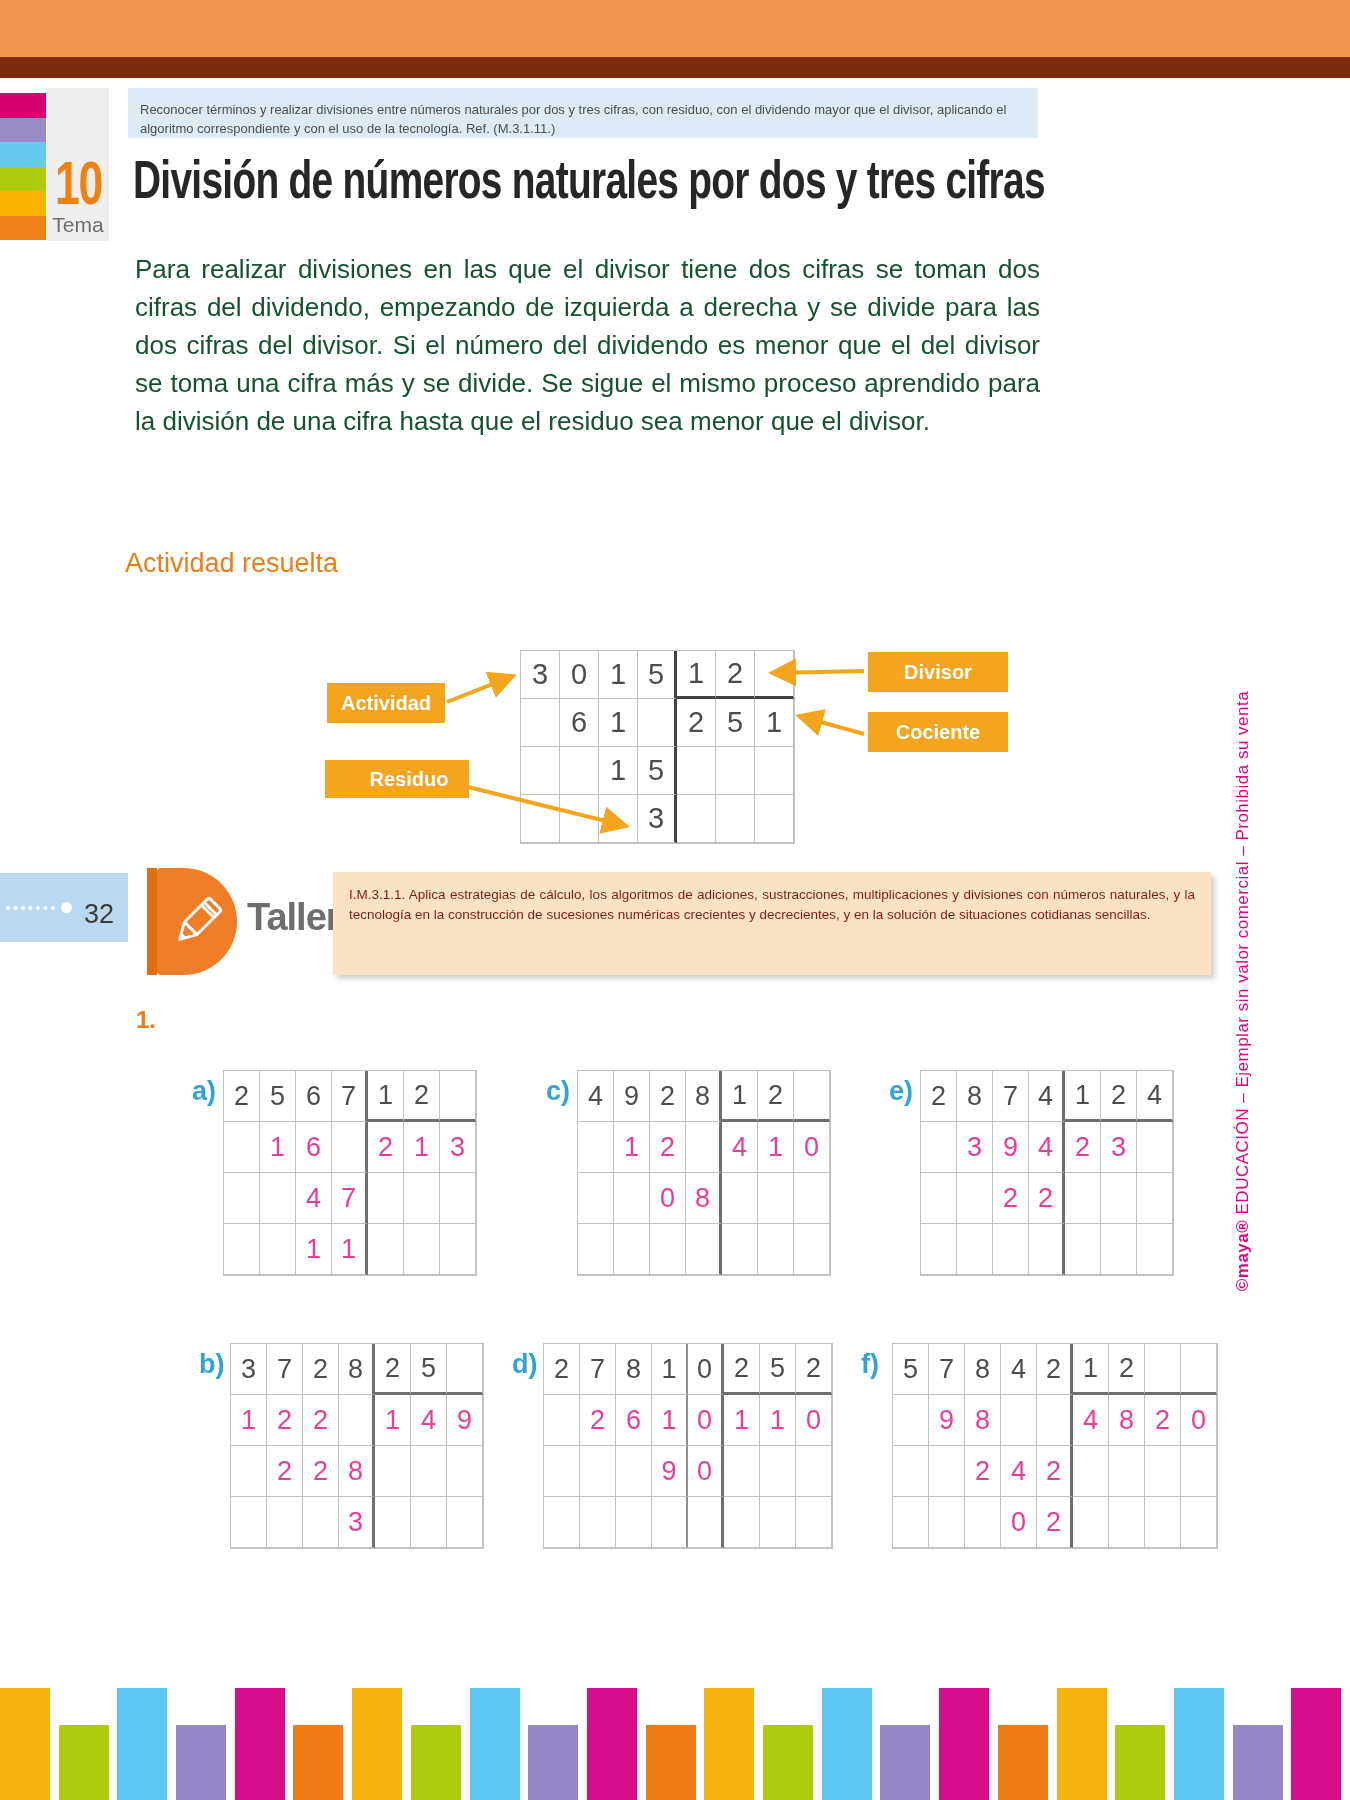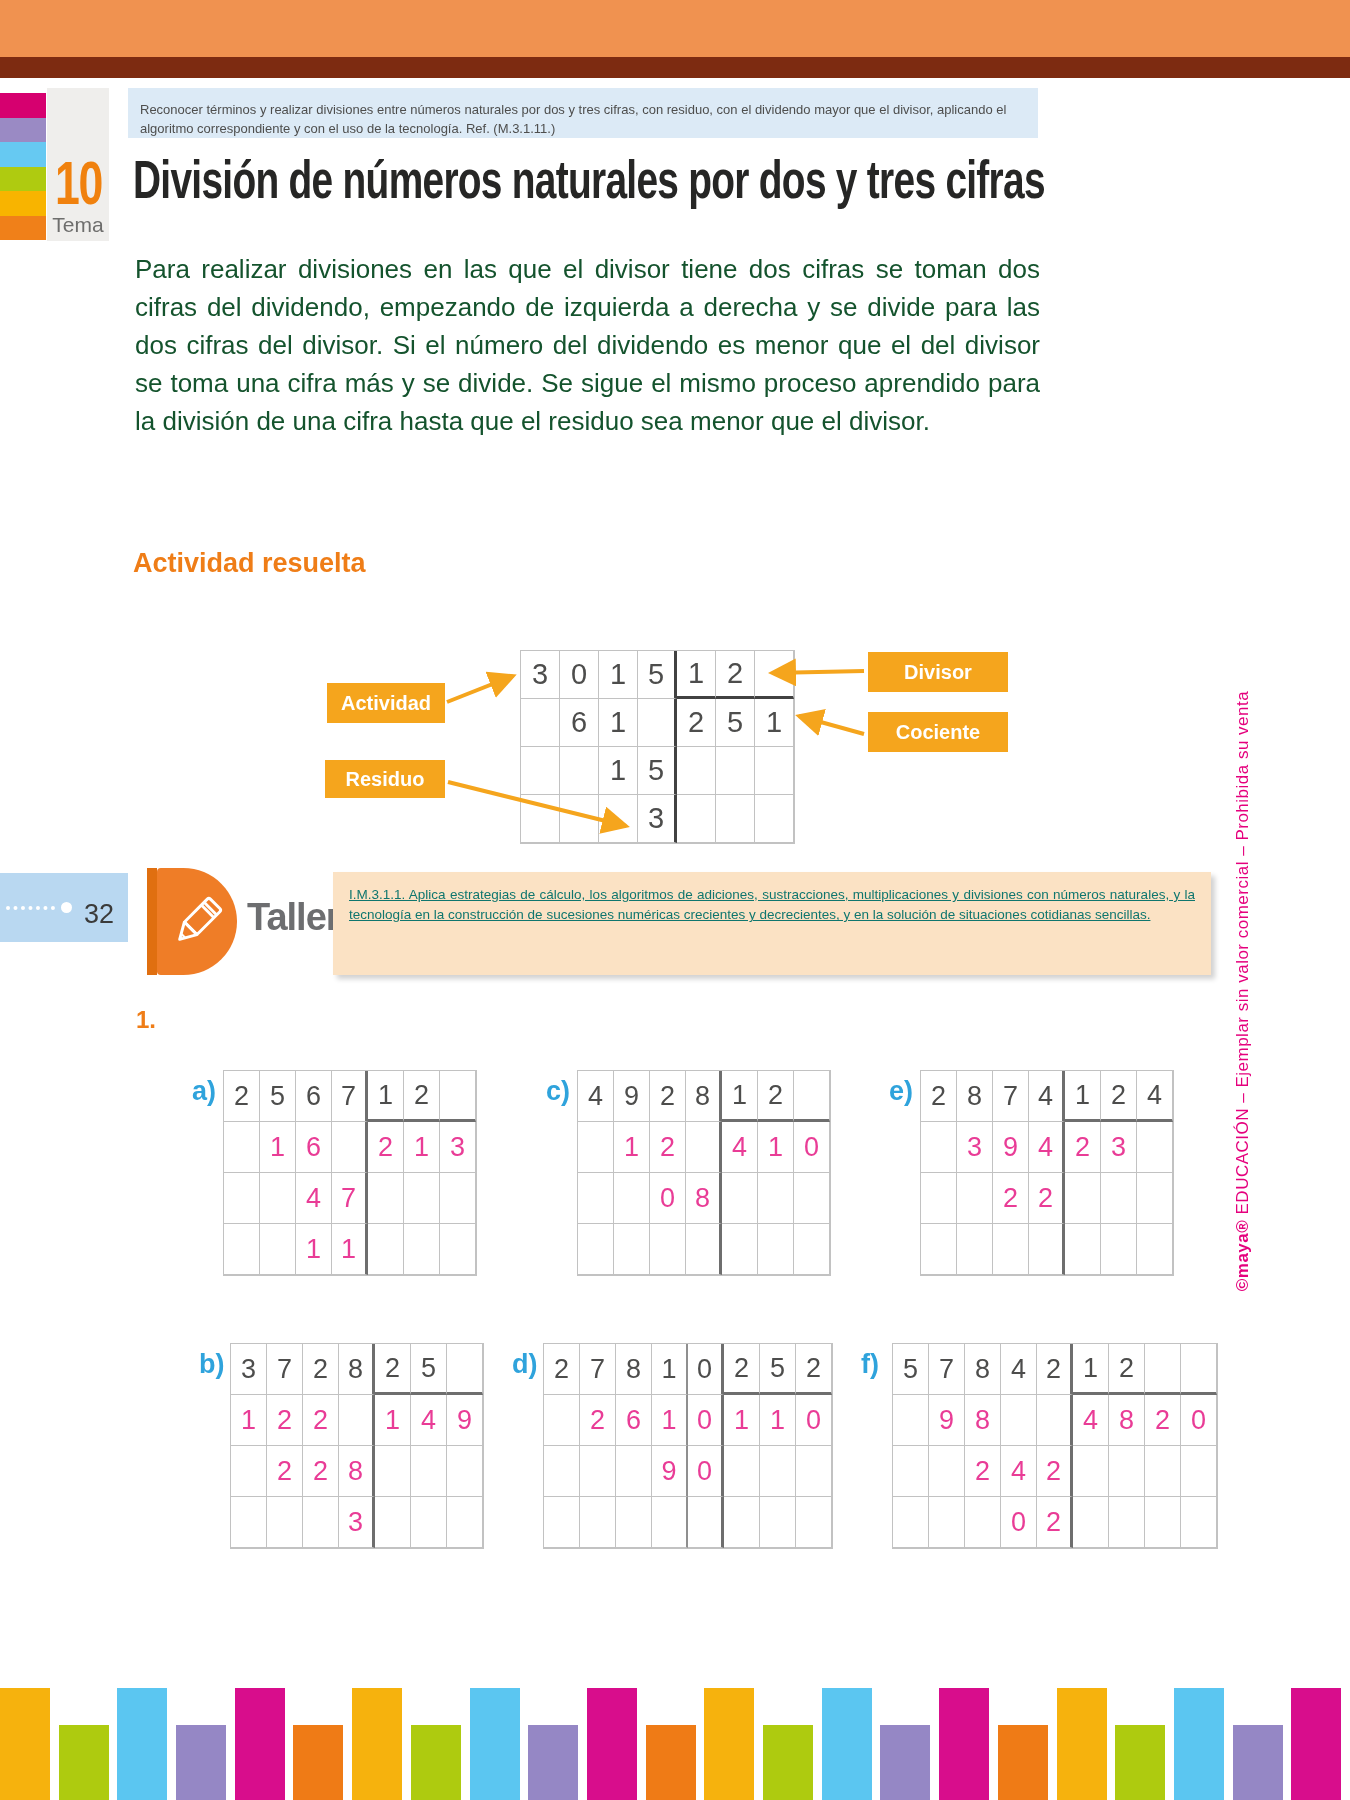--- a/index.html
+++ b/index.html
@@ -24,21 +24,21 @@
 
   
   .title{position:absolute;left:133px;top:148px;width:1400px;font-size:54px;font-weight:bold;color:#262625;
     transform:scaleX(.72);transform-origin:left top;letter-spacing:-1px;white-space:nowrap;}
 
   
   .para{position:absolute;left:135px;width:905px;font-size:26px;line-height:38px;color:#14532d;text-align:justify;}
   .p1{top:250px;}
   .p2{top:448px;}
 
-  .act-heading{position:absolute;left:133px;top:548px;font-size:27px;font-weight:bold;color:#EF7D17;}
+  .act-heading{position:absolute;left:125px;top:548px;font-size:27px;font-weight:normal;color:#EF7D17;}
   .act-intro{position:absolute;left:135px;top:604px;font-size:22.5px;color:#3B3B3A;}
   .b{font-weight:bold;}
 
   
   .grid{position:absolute;display:grid;border:1.5px solid #C2C2C2;background:#fff;}
   .grid .cell{box-sizing:border-box;border-right:1.5px solid #C2C2C2;border-bottom:1.5px solid #C2C2C2;
     display:flex;align-items:center;justify-content:center;}
   .grid .cell:nth-last-child(-n+1){}
   .ex-grid{grid-auto-rows:51px;}
   .ex-grid .cell{width:36px;font-size:27px;}
@@ -50,39 +50,39 @@
   .ex-grid .cell.div-r{border-right:3px solid #6E6E6E;}
   .ex-grid .cell.top-b{border-bottom:3px solid #6E6E6E;}
   .example-grid .cell.div-r{border-right:3px solid #414141;}
   .example-grid .cell.top-b{border-bottom:3px solid #414141;}
   .cell.mid-r{border-right:2.5px solid #8F8F8F;}
 
   
   .term-label{position:absolute;background:#F5A51D;color:#fff;font-weight:bold;font-size:20px;
     display:flex;align-items:center;justify-content:center;}
   .lbl-dividendo{left:327px;top:683px;width:118px;height:40px;}
-  .lbl-residuo{left:325px;top:760px;width:120px;height:38px;}
+  .lbl-residuo{left:325px;top:760px;width:120px;height:38px;padding-left:24px;}
   .lbl-divisor{left:868px;top:652px;width:140px;height:40px;}
   .lbl-cociente{left:868px;top:712px;width:140px;height:40px;}
 
   .arrows{position:absolute;left:0;top:0;width:1350px;height:1800px;pointer-events:none;}
 
   
   .pagenum-box{position:absolute;left:0;top:873px;width:128px;height:69px;background:#B9D8F1;
     display:flex;align-items:center;padding:0 14px 0 6px;box-sizing:border-box;}
   .dots{flex:1;border-bottom:4px dotted #fff;height:0;margin-right:6px;}
   .bigdot{width:11px;height:11px;border-radius:50%;background:#fff;margin-right:12px;flex:none;}
   .pagenum{font-size:27px;color:#3B3B3A;margin-top:14px;}
   .taller-stripe{position:absolute;left:147px;top:868px;width:10px;height:107px;background:#E06F10;}
   .taller-d{position:absolute;left:157px;top:868px;width:80px;height:107px;background:#EF7D27;
     border-radius:4px 56px 56px 4px;display:flex;align-items:center;justify-content:center;}
   .taller-word{position:absolute;left:247px;top:896px;font-size:38px;font-weight:bold;color:#6D6E70;letter-spacing:-1px;}
   .standard-box{position:absolute;left:333px;top:872px;width:878px;height:103px;background:#FBE2C4;
-    box-sizing:border-box;padding:13px 16px;font-size:13.5px;line-height:1.5;color:#0f766e;text-align:justify;
-    box-shadow:4px 4px 5px rgba(0,0,0,.18);text-decoration:underline;}
+    box-sizing:border-box;padding:13px 16px;font-size:13.5px;line-height:1.5;color:#7f1d1d;text-align:justify;
+    box-shadow:4px 4px 5px rgba(0,0,0,.18);}
 
   
   .ex-num{position:absolute;left:136px;top:1006px;font-size:24px;font-weight:bold;color:#EF7D17;}
   .ex-text{position:absolute;left:177px;top:1004px;font-size:23px;color:#3B3B3A;}
   .ex-label{position:absolute;font-size:27px;font-weight:bold;color:#2FA3DC;}
 
   
   .credit{position:absolute;left:898px;top:976px;width:700px;height:30px;transform:rotate(-90deg);
     text-align:center;font-size:17px;color:#E5007D;letter-spacing:.5px;white-space:nowrap;}
 

